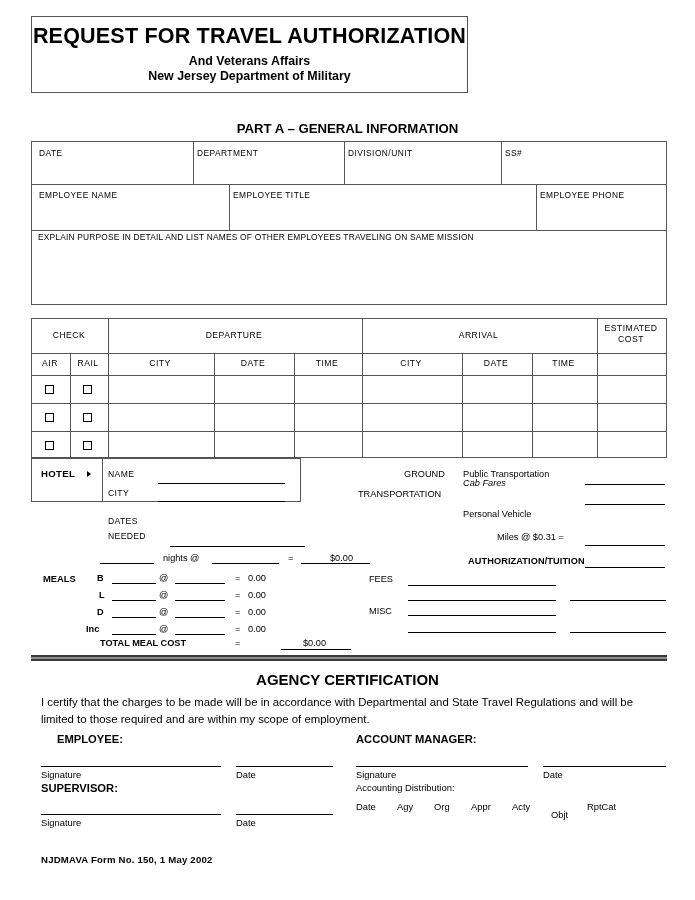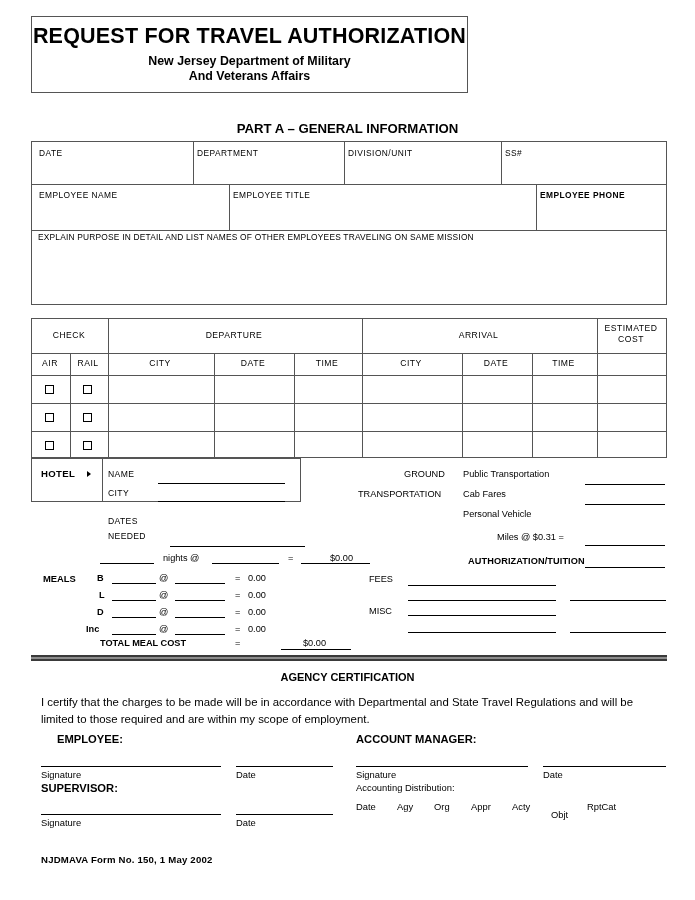--- a/index.html
+++ b/index.html
@@ -155,21 +155,21 @@
     box-sizing: border-box;
     background: #8d8d8d;
   }
 
   
   .cert-title {
     position: absolute;
     left: 0; top: 671px;
     width: 695px;
     text-align: center;
-    font-size: 11px;
+    font-size: 15px;
     font-weight: bold;
   }
   .cert-body {
     position: absolute;
     left: 41px; top: 694px;
     width: 600px;
     font-size: 11.4px;
     line-height: 17px;
   }
   .sig-h {
@@ -198,22 +198,22 @@
   }
 </style>
 </head>
 <body>
 
 <div class="page">
 
   <div class="title-box">
     <div class="title-main">REQUEST FOR TRAVEL AUTHORIZATION</div>
     <div class="title-sub">
+      <div>And Veterans Affairs</div>
       <div>New Jersey Department of Military</div>
-      <div>And Veterans Affairs</div>
     </div>
   </div>
 
 
   <div class="part-a-heading">PART A – GENERAL INFORMATION</div>
 
   <div class="grid" style="left:31px; top:141px; width:636px; height:164px;">
 
     <div class="cellline-h" style="left:0; top:42px; width:634px;"></div>
     <div class="cellline-h" style="left:0; top:88px; width:634px;"></div>
@@ -225,21 +225,21 @@
     <div class="cellline-v" style="left:197px; top:42px; height:46px;"></div>
     <div class="cellline-v" style="left:504px; top:42px; height:46px;"></div>
   </div>
   <div class="cap" style="left:39px; top:148px;">DATE</div>
   <div class="cap" style="left:197px; top:148px;">DEPARTMENT</div>
   <div class="cap" style="left:348px; top:148px;">DIVISION/UNIT</div>
   <div class="cap" style="left:505px; top:148px;">SS#</div>
 
   <div class="cap" style="left:39px; top:190px;">EMPLOYEE NAME</div>
   <div class="cap" style="left:233px; top:190px;">EMPLOYEE TITLE</div>
-  <div class="cap" style="left:540px; top:190px;font-weight:bold;">EMPLOYEE PHONE</div>
+  <div class="cap" style="left:540px; top:190px;">EMPLOYEE PHONE</div>
 
   <div class="cap" style="left:38px; top:232px; letter-spacing:.2px;">EXPLAIN PURPOSE  IN  DETAIL  AND LIST NAMES OF OTHER EMPLOYEES  TRAVELING ON SAME MISSION</div>
 
   <div style="position:absolute; left:33px; top:156px; width:126px; height:32px;"></div>
   <div style="position:absolute; left:194px; top:156px; width:116px; height:32px;"></div>
   <div style="position:absolute; left:345px; top:156px; width:122px; height:32px;"></div>
   <div style="position:absolute; left:502px; top:156px; width:162px; height:32px;"></div>
   <div style="position:absolute; left:33px; top:199px; width:162px; height:28px;"></div>
   <div style="position:absolute; left:230px; top:199px; width:272px; height:28px;"></div>
   <div style="position:absolute; left:537px; top:199px; width:127px; height:28px;"></div>
@@ -331,21 +331,21 @@
   <div class="lbl-n" style="left:163px; top:553px;">nights @</div>
   <div class="rule" style="left:212px; top:563px; width:67px;"></div>
   <div style="position:absolute; left:212px; top:551px; width:67px; height:12px;"></div>
   <div class="lbl-n" style="left:288px; top:553px;">=</div>
   <div class="rule" style="left:301px; top:563px; width:69px;"></div>
   <div class="lbl-n" style="left:330px; top:553px;">$0.00</div>
 
   <div class="lbl-n" style="left:404px; top:469px;">GROUND</div>
   <div class="lbl-n" style="left:358px; top:489px;">TRANSPORTATION</div>
   <div class="lbl-n" style="left:463px; top:469px;">Public Transportation</div>
-  <div class="lbl-n" style="left:463px; top:489px;">Cab Fares</div>
+  <div class="lbl-n" style="left:463px; top:478px;font-style:italic;">Cab Fares</div>
   <div class="lbl-n" style="left:463px; top:509px;">Personal Vehicle</div>
   <div class="lbl-n" style="left:497px; top:532px;">Miles @  $0.31 =</div>
 
   <div class="rule" style="left:585px; top:484px; width:80px;"></div>
   <div style="position:absolute; left:585px; top:472px; width:80px; height:12px;"></div>
   <div class="rule" style="left:585px; top:504px; width:80px;"></div>
   <div style="position:absolute; left:585px; top:492px; width:80px; height:12px;"></div>
   <div class="rule" style="left:585px; top:545px; width:80px;"></div>
   <div style="position:absolute; left:585px; top:533px; width:80px; height:12px;"></div>
 

